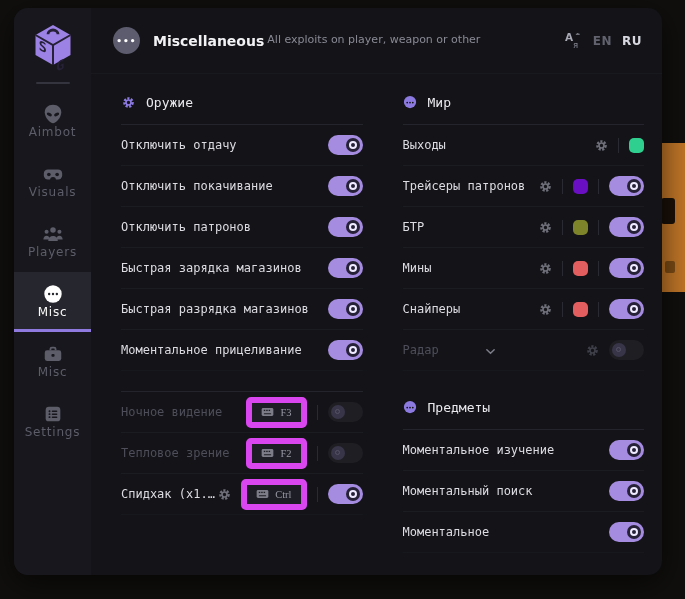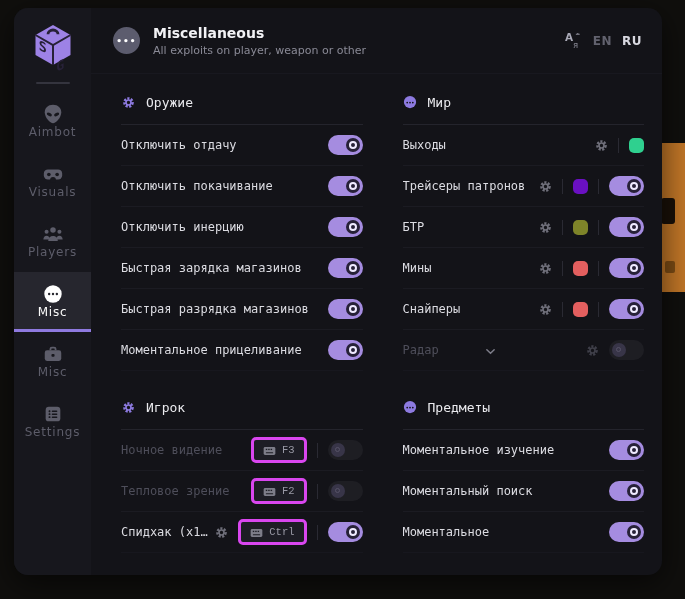--- a/index.html
+++ b/index.html
@@ -35,21 +35,21 @@
     color:#5d5d6a;font-size:12px;letter-spacing:.8px;cursor:pointer;border-bottom:3px solid transparent}
   .nav-item .nv-ic{width:22px;height:22px;display:block}
   .nav-item.active{background:var(--sb-active);color:#fafafa;border-bottom-color:var(--accent-deep)}
   .nav-label{font-family:"DejaVu Sans",sans-serif}
 
   
   .main{flex:1;display:flex;flex-direction:column;min-width:0}
   .hdr{height:66px;flex:0 0 66px;display:flex;align-items:center;gap:13px;padding:0 20px 0 22px;border-bottom:1px solid #18181f}
   .hdr-ellipse{width:27px;height:27px;border-radius:50%;background:#5c5c6e;color:#fff;display:flex;align-items:center;justify-content:center;
     font-size:9px;letter-spacing:1px;font-weight:bold;flex:0 0 27px}
-  .hdr-txt{display:flex;flex-direction:column;gap:3px;flex:1;min-width:0}
+  .hdr-txt{display:flex;gap:3px;flex:1;min-width:0}
   .hdr-title{font-size:14px;font-weight:bold;color:#f2f2f5}
   .hdr-sub{font-size:11px;color:var(--txt-dim)}
   .hdr-right{display:flex;align-items:center;gap:10px}
   .lang{font-size:12px;font-weight:bold;letter-spacing:.5px;cursor:pointer}
   .lang.en{color:#62626e}
   .lang.ru{color:#d8d8e0}
 
   .content{flex:1;display:grid;grid-template-columns:1fr 1fr;column-gap:40px;padding:12px 18px 0 30px;overflow:hidden}
   .col{min-width:0}
 
@@ -73,22 +73,22 @@
 
   .toggle{width:35px;height:20px;border-radius:10px;position:relative;cursor:pointer;flex:0 0 35px}
   .toggle.on{background:var(--accent)}
   .toggle.on .knob{position:absolute;right:3px;top:3px;width:14px;height:14px;border-radius:50%;background:#272138;display:flex;align-items:center;justify-content:center}
   .toggle.on .knob::after{content:"";width:4px;height:4px;border:2px solid #efeaff;border-radius:50%}
   .toggle.off{background:#27272d}
   .toggle.off .knob{position:absolute;left:3px;top:3px;width:14px;height:14px;border-radius:50%;background:#575170}
   .toggle.off .knob::after{content:"";position:absolute;left:4px;top:4px;width:3px;height:3px;border:1.5px solid #8d87a8;border-radius:50%}
   .toggle.dim{opacity:.55}
 
-  .keybadge{display:flex;align-items:flex-end;gap:6px;background:#1d1d25;border:3px solid #d946ef;border-radius:5px;
-    padding:4px 9px;font-family:Liberation Mono, monospace;font-size:10.5px;color:#9a9aa6;cursor:pointer}
+  .keybadge{display:flex;align-items:flex-start;gap:6px;background:#1d1d25;border:6px solid #d946ef;border-radius:5px;
+    padding:4px 9px;font-family:Liberation Serif, serif;font-size:10.5px;color:#9a9aa6;cursor:pointer}
   .keybadge svg{display:block;color:#7d7d89}
 
   .dropdown{display:flex;align-items:center;gap:8px;background:#1f1f27;border-radius:6px;padding:6px 11px;
     font-family:"DejaVu Sans Mono",monospace;font-size:11.5px;color:#7b7b88;cursor:pointer}
   .chev{width:10px;height:10px;display:inline-flex;align-items:center;justify-content:center;color:#6d6d79}
   .expander{cursor:pointer;color:#7d7d89;display:flex;align-items:center}
 
   svg{overflow:visible}
 </style>
 </head>
@@ -236,21 +236,21 @@
                 <span class="row-label">Отключить покачивание</span>
               </div>
               <div class="row-ctls">
                 <span class="toggle on">
                   <span class="knob"></span>
                 </span>
               </div>
             </div>
             <div class="row">
               <div class="row-left">
-                <span class="row-label">Отключить инерцию</span>
+                <span class="row-label">Отключить патронов</span>
               </div>
               <div class="row-ctls">
                 <span class="toggle on">
                   <span class="knob"></span>
                 </span>
               </div>
             </div>
             <div class="row">
               <div class="row-left">
                 <span class="row-label">Быстрая зарядка магазинов</span>
@@ -276,29 +276,20 @@
                 <span class="row-label">Моментальное прицеливание</span>
               </div>
               <div class="row-ctls">
                 <span class="toggle on">
                   <span class="knob"></span>
                 </span>
               </div>
             </div>
           </div>
           <div class="section">
-            <div class="sec-head">
-              <span class="sec-ic">
-                <svg width="13" height="13" viewBox="0 0 16 16">
-                  <circle cx="8" cy="8" r="5" fill="none" stroke="currentColor" stroke-width="3.1" stroke-dasharray="2.6 1.7"></circle>
-                  <circle cx="8" cy="8" r="3.1" fill="none" stroke="currentColor" stroke-width="2.1"></circle>
-                </svg>
-              </span>
-              <span class="sec-title">Игрок</span>
-            </div>
             <div class="sec-div"></div>
             <div class="row disabled">
               <div class="row-left">
                 <span class="row-label">Ночное видение</span>
               </div>
               <div class="row-ctls">
                 <span class="keybadge">
                   <span style="display: flex;">
                     <svg width="13" height="10" viewBox="0 0 14 10">
                       <rect x="0.7" y="0.7" width="12.6" height="8.6" rx="1.6" fill="currentColor"></rect>

